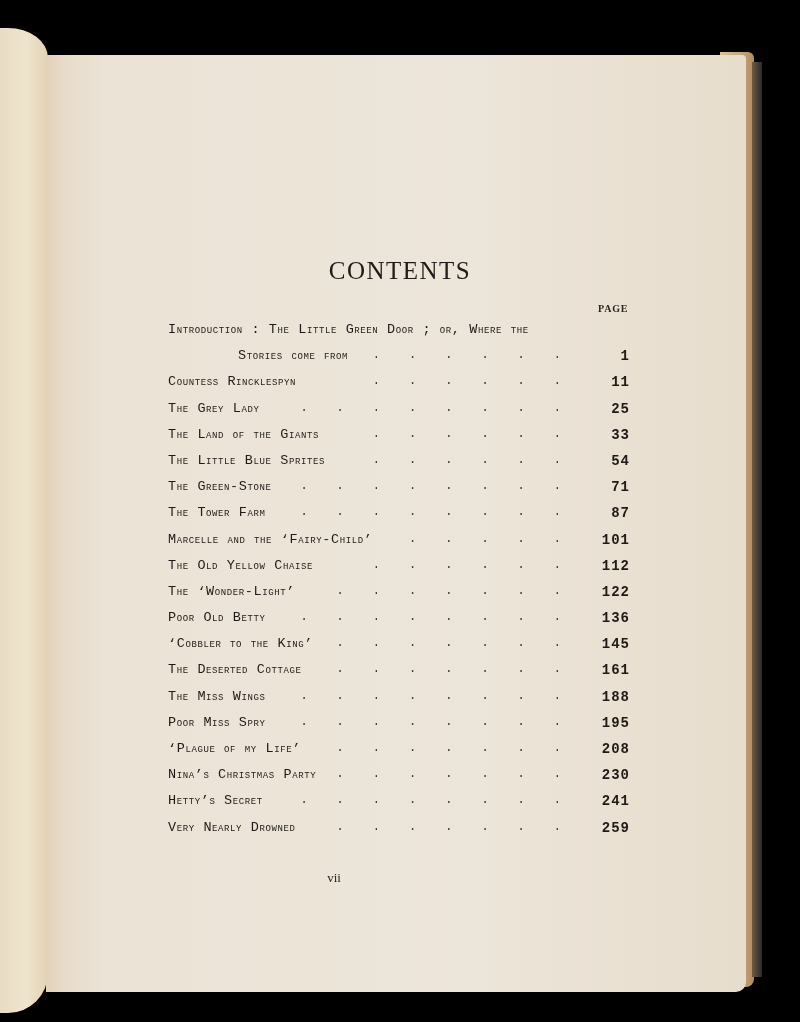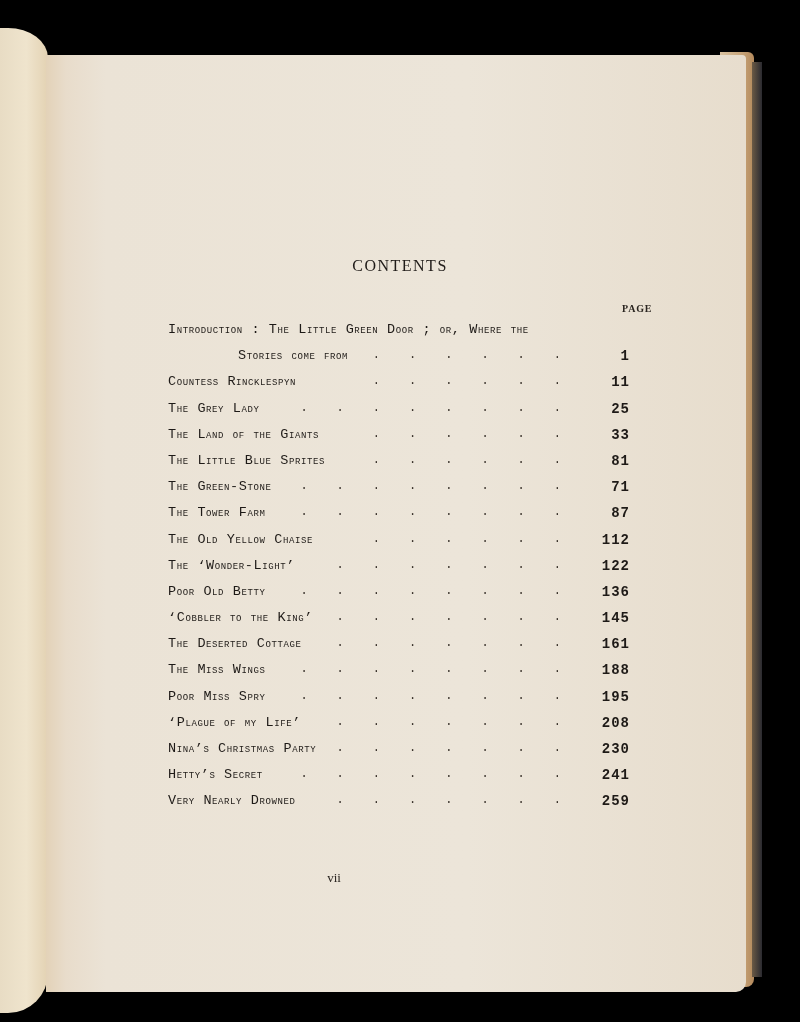--- a/index.html
+++ b/index.html
@@ -26,24 +26,24 @@
     background: linear-gradient(90deg, #6b5a45, #2a2a30);
   }
   .main-page {
     position:absolute; left:46px; top:55px; width:700px; height:937px;
     background: linear-gradient(90deg, #e3d2b8 0px, #e8dccb 20px, #ebe3d6 60px, #ece5d9 60%, #e7ddcd 100%);
     border-top-right-radius: 4px;
     border-bottom-right-radius: 10px;
   }
   .title {
     position:absolute; left:0; width:800px; top:257px;
-    text-align:center; font-size:16px; letter-spacing:1.5px; color:#1f1b18;
+    text-align:center; font-size:25px; letter-spacing:1.5px; color:#1f1b18;
   }
   .page-label {
-    position:absolute; left:622px; top:303px; font-size:10px; letter-spacing:0.8px;
+    position:absolute; left:598px; top:303px; font-size:10px; letter-spacing:0.8px;
     color:#2a2520; font-weight:bold;
   }
   .toc { position:absolute; left:168px; top:318px; width:462px;font-family:Liberation Mono, monospace; }
   .entry {
     position:relative; height:26.2px; font-size:13.5px; color:#1e1a17;
     font-variant: small-caps; letter-spacing:0.6px; white-space:nowrap;
   }
   .entry .title-text { position:absolute; left:0; top:4px; }
   .entry.indent .title-text { left:70px; }
   .entry .dots {
@@ -92,31 +92,36 @@
       <span class="pg">25</span>
     </div>
     <div class="entry">
       <span class="title-text">The Land of the Giants</span>
       <span class="dots">......</span>
       <span class="pg">33</span>
     </div>
     <div class="entry">
       <span class="title-text">The Little Blue Sprites</span>
       <span class="dots">......</span>
-      <span class="pg">81</span>
+      <span class="pg">54</span>
     </div>
     <div class="entry">
       <span class="title-text">The Green-Stone</span>
       <span class="dots">........</span>
       <span class="pg">71</span>
     </div>
     <div class="entry">
       <span class="title-text">The Tower Farm</span>
       <span class="dots">........</span>
       <span class="pg">87</span>
+    </div>
+    <div class="entry">
+      <span class="title-text">Marcelle and the ‘Fairy-Child’</span>
+      <span class="dots">.....</span>
+      <span class="pg">101</span>
     </div>
     <div class="entry">
       <span class="title-text">The Old Yellow Chaise</span>
       <span class="dots">......</span>
       <span class="pg">112</span>
     </div>
     <div class="entry">
       <span class="title-text">The ‘Wonder-Light’</span>
       <span class="dots">.......</span>
       <span class="pg">122</span>

